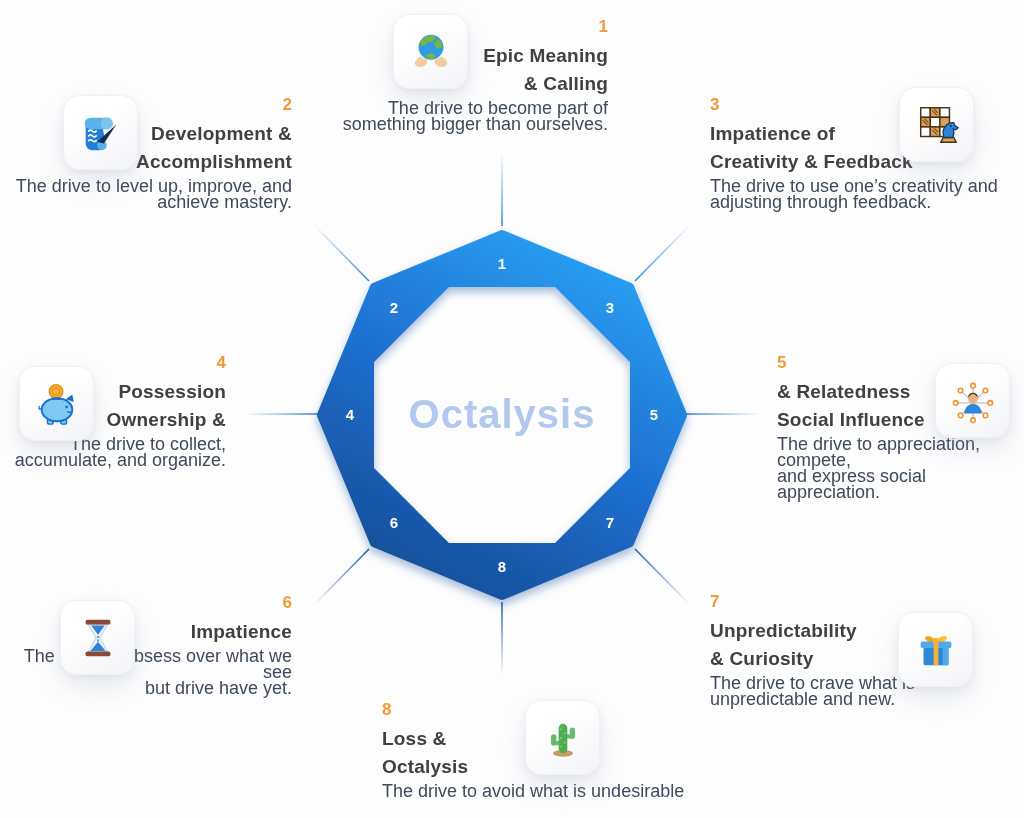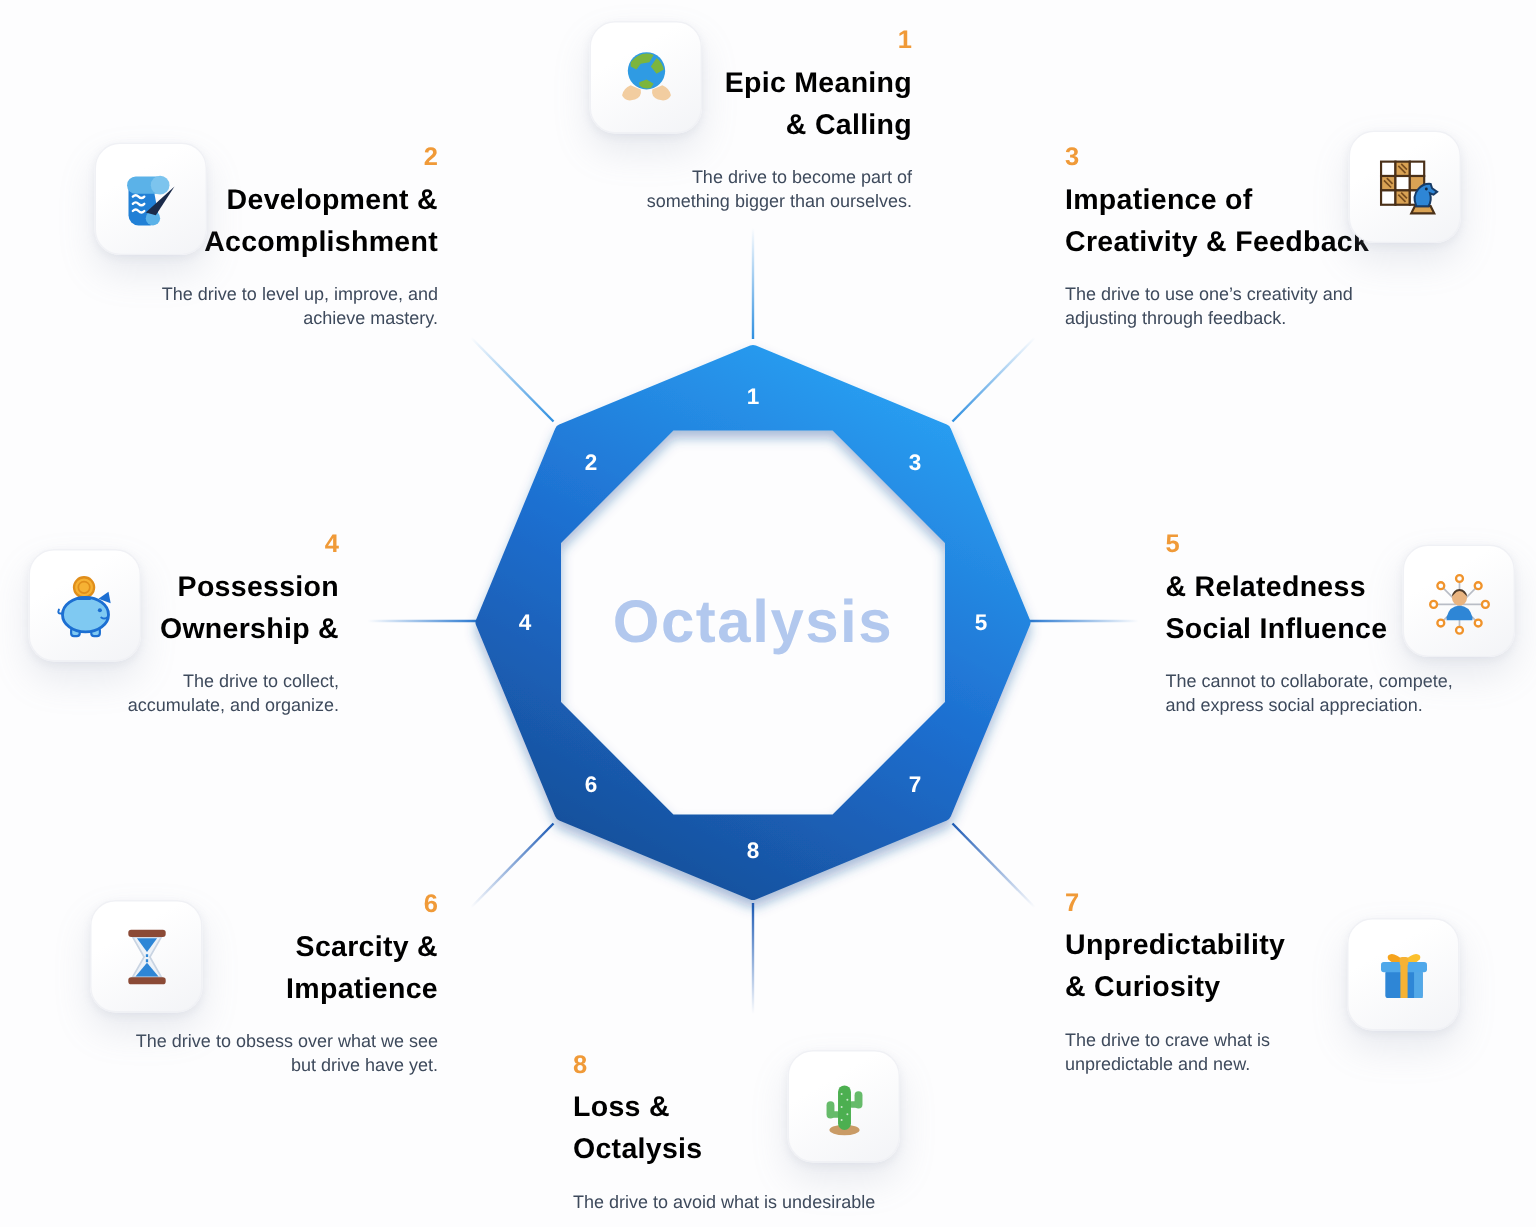--- a/index.html
+++ b/index.html
@@ -7,22 +7,22 @@
     position:relative; width:1024px; height:818px; overflow:hidden;
     font-family:"Liberation Sans", sans-serif; background:#fdfdfe;
   }
   svg text { font-family:"Liberation Sans", sans-serif; }
 
   
   .item { position:absolute; }
   .item.align-right { text-align:right; }
   .item.align-left  { text-align:left; }
   .num   { font-size:17px; font-weight:bold; color:#F09A38; margin-bottom:4px; line-height:22px; }
-  .title { font-size:19px; font-weight:bold; color:#000000; line-height:28px; letter-spacing:.2px; }
-  .desc  { font-size:12px; color:#3E4A5C; line-height:16px; margin-top:12px; }
+  .title { font-size:19px; font-weight:bold; color:#404040; line-height:28px; letter-spacing:.2px; }
+  .desc  { font-size:18px; color:#3E4A5C; line-height:16px; margin-top:2px; }
 
   
   .icon-card {
     position:absolute; width:73px; height:73px; border-radius:17px;
     background:linear-gradient(150deg,#ffffff 30%,#f3f4f7 100%);
     box-shadow:0 12px 24px rgba(140,150,170,.18), 0 2px 6px rgba(140,150,170,.12);
     border:1px solid #f0f1f5;
     display:flex; align-items:center; justify-content:center;
   }
   .ring-num { font-size:15px; font-weight:bold; fill:#ffffff; text-anchor:middle; }
@@ -208,21 +208,21 @@
     </svg>
   </div>
 
   <div class="item align-left" style="top:352px; left:777px;">
     <div class="num">5</div>
     <div class="title">
       <div>&amp; Relatedness</div>
       <div>Social Influence</div>
     </div>
     <div class="desc">
-      <div>The cannot to collaborate, compete,</div>
+      <div>The drive to appreciation, compete,</div>
       <div>and express social appreciation.</div>
     </div>
   </div>
   <div class="icon-card" style="left:935px; top:363px;">
     <svg width="46" height="46" viewBox="0 0 48 48">
       <g stroke="#B9BDC6" stroke-width="1.2">
         <line x1="24" y1="26" x2="24" y2="8"></line>
           <line x1="24" y1="26" x2="37" y2="13"></line>
         <line x1="24" y1="26" x2="42" y2="26"></line>
           <line x1="24" y1="26" x2="37" y2="39"></line>
@@ -243,21 +243,20 @@
       </g>
       <path d="M15 35 q2 -8 9 -8 t9 8 v2 h-18 z" fill="#2E86D6"></path>
       <circle cx="24" cy="21.5" r="5.2" fill="#E9B480"></circle>
       <path d="M18.8 20.5 a5.2 5.2 0 0 1 10.4 0 l-1.6 -1.8 q-1.5 -2 -3.6 -2 t-3.6 2 z" fill="#4E3B2A"></path>
     </svg>
   </div>
 
   <div class="item align-right" style="top:592px; right:732px;">
     <div class="num">6</div>
     <div class="title">
-      <div>Scarcity &amp;</div>
       <div>Impatience</div>
     </div>
     <div class="desc">
       <div>The drive to obsess over what we see</div>
       <div>but drive have yet.</div>
     </div>
   </div>
   <div class="icon-card" style="left:60px; top:600px;">
     <svg width="46" height="46" viewBox="0 0 48 48">
       <path d="M14 10 h20 L26 24 L34 38 H14 L22 24 Z" fill="#EDF2F8" stroke="#C9D4E2" stroke-width="1.2"></path>

